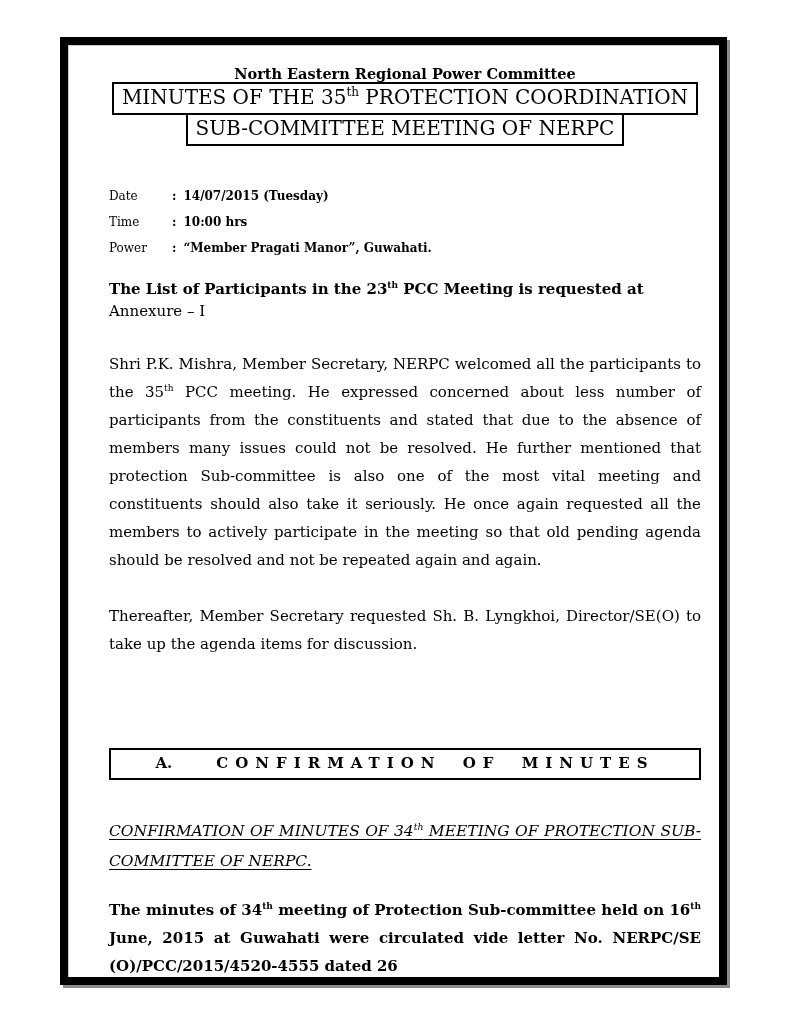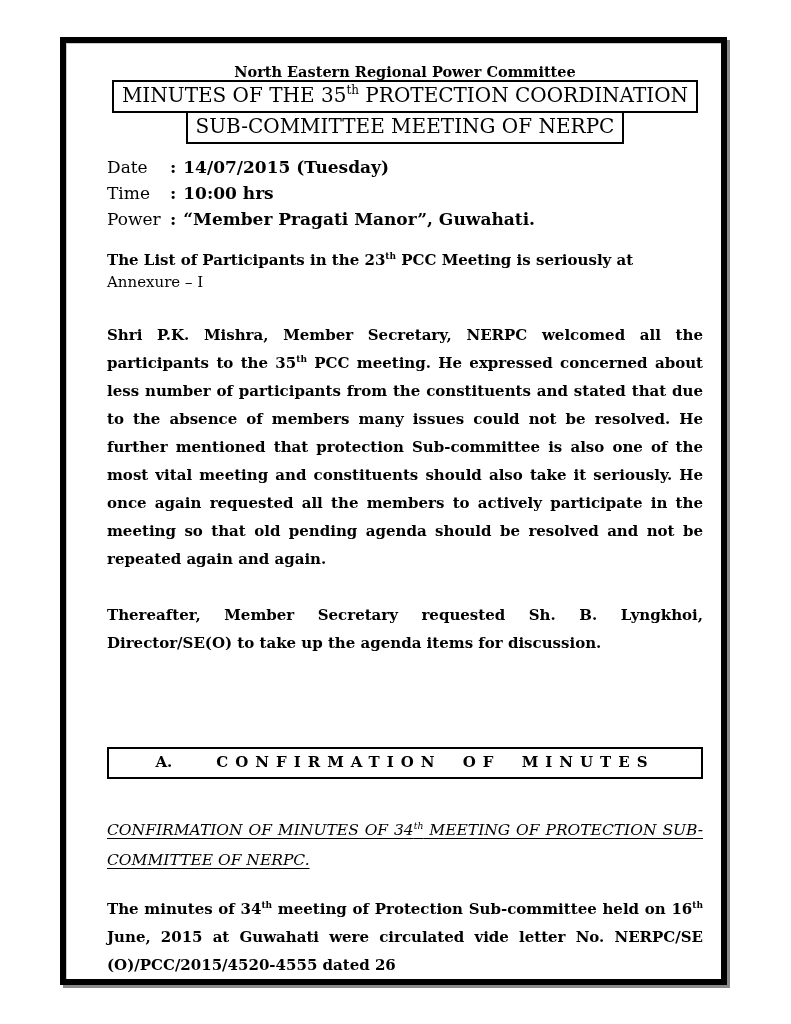--- a/index.html
+++ b/index.html
@@ -16,21 +16,21 @@
     overflow: hidden;
   }
   .frame {
     box-sizing: border-box;
     position: absolute;
     left: 60px;
     top: 37px;
     width: 667px;
     height: 948px;
     background: #ffffff;
-    border: 6px solid #000000;
+    border: 8px solid #000000;
     box-shadow: 3px 3px 0 #8a8a8a, 1px 1px 0 #c9c9c9 inset;
     padding: 16px 18px 0 41px;
     overflow: hidden;
   }
   .org-title {
     text-align: center;
     font-weight: bold;
     font-size: 14.5px;
     margin-top: 4px;
   }
@@ -45,22 +45,22 @@
     font-size: 20px;
     background: #ffffff;
   }
   .tbox2 { margin-top: -2px; }
   sup {
     font-size: 60%;
     line-height: 0;
     vertical-align: super;
   }
   .meta {
-    margin-top: 10px;
-    font-size: 17px;
+    margin-top: 37px;
+    font-size: 12px;
   }
   .meta-row {
     display: flex;
     line-height: 26px;
   }
   .meta-label {
     width: 63px;
     flex: 0 0 63px;
     font-weight: normal;
   }
@@ -72,21 +72,21 @@
   .participants {
     margin-top: 17px;
     font-size: 15px;
     font-weight: bold;
     line-height: 22px;
   }
   .participants .annex { font-weight: normal; }
   .body-para {
     margin: 28px 0 0 0;
     font-size: 15px;
-    font-weight: bold;
+    font-weight: normal;
     text-align: justify;
     line-height: 28px;
   }
   .section-box {
     box-sizing: border-box;
     margin-top: 90px;
     border: 2px solid #000000;
     padding: 4px 0 6px 0;
     display: flex;
     justify-content: center;
@@ -144,21 +144,21 @@
       <span class="meta-sep">:</span>
       <span class="meta-value">10:00 hrs</span>
     </div>
     <div class="meta-row">
       <span class="meta-label">Power</span>
       <span class="meta-sep">:</span>
       <span class="meta-value">“Member Pragati Manor”, Guwahati.</span>
     </div>
   </div>
 
-  <div class="participants"><span>The List of Participants in the 23</span><sup>th</sup><span> PCC Meeting is seriously at </span><span class="annex">Annexure – I</span></div>
+  <div class="participants"><span>The List of Participants in the 23</span><sup>th</sup><span> PCC Meeting is requested at </span><span class="annex">Annexure – I</span></div>
 
   <p class="body-para"><span>Shri P.K. Mishra, Member Secretary, NERPC welcomed all the participants to the 35</span><sup>th</sup><span> PCC meeting. He expressed concerned about less number of participants from the constituents and stated that due to the absence of members many issues could not be resolved. He further mentioned that protection Sub-committee is also one of the most vital meeting and constituents should also take it seriously. He once again requested all the members to actively participate in the meeting so that old pending agenda should be resolved and not be repeated again and again.</span></p>
 
   <p class="body-para">Thereafter, Member Secretary requested Sh. B. Lyngkhoi, Director/SE(O) to take up the agenda items for discussion.</p>
 
   <div class="section-box">
     <span>A.</span>
     <span class="section-title">CONFIRMATION OF MINUTES</span>
   </div>
 

